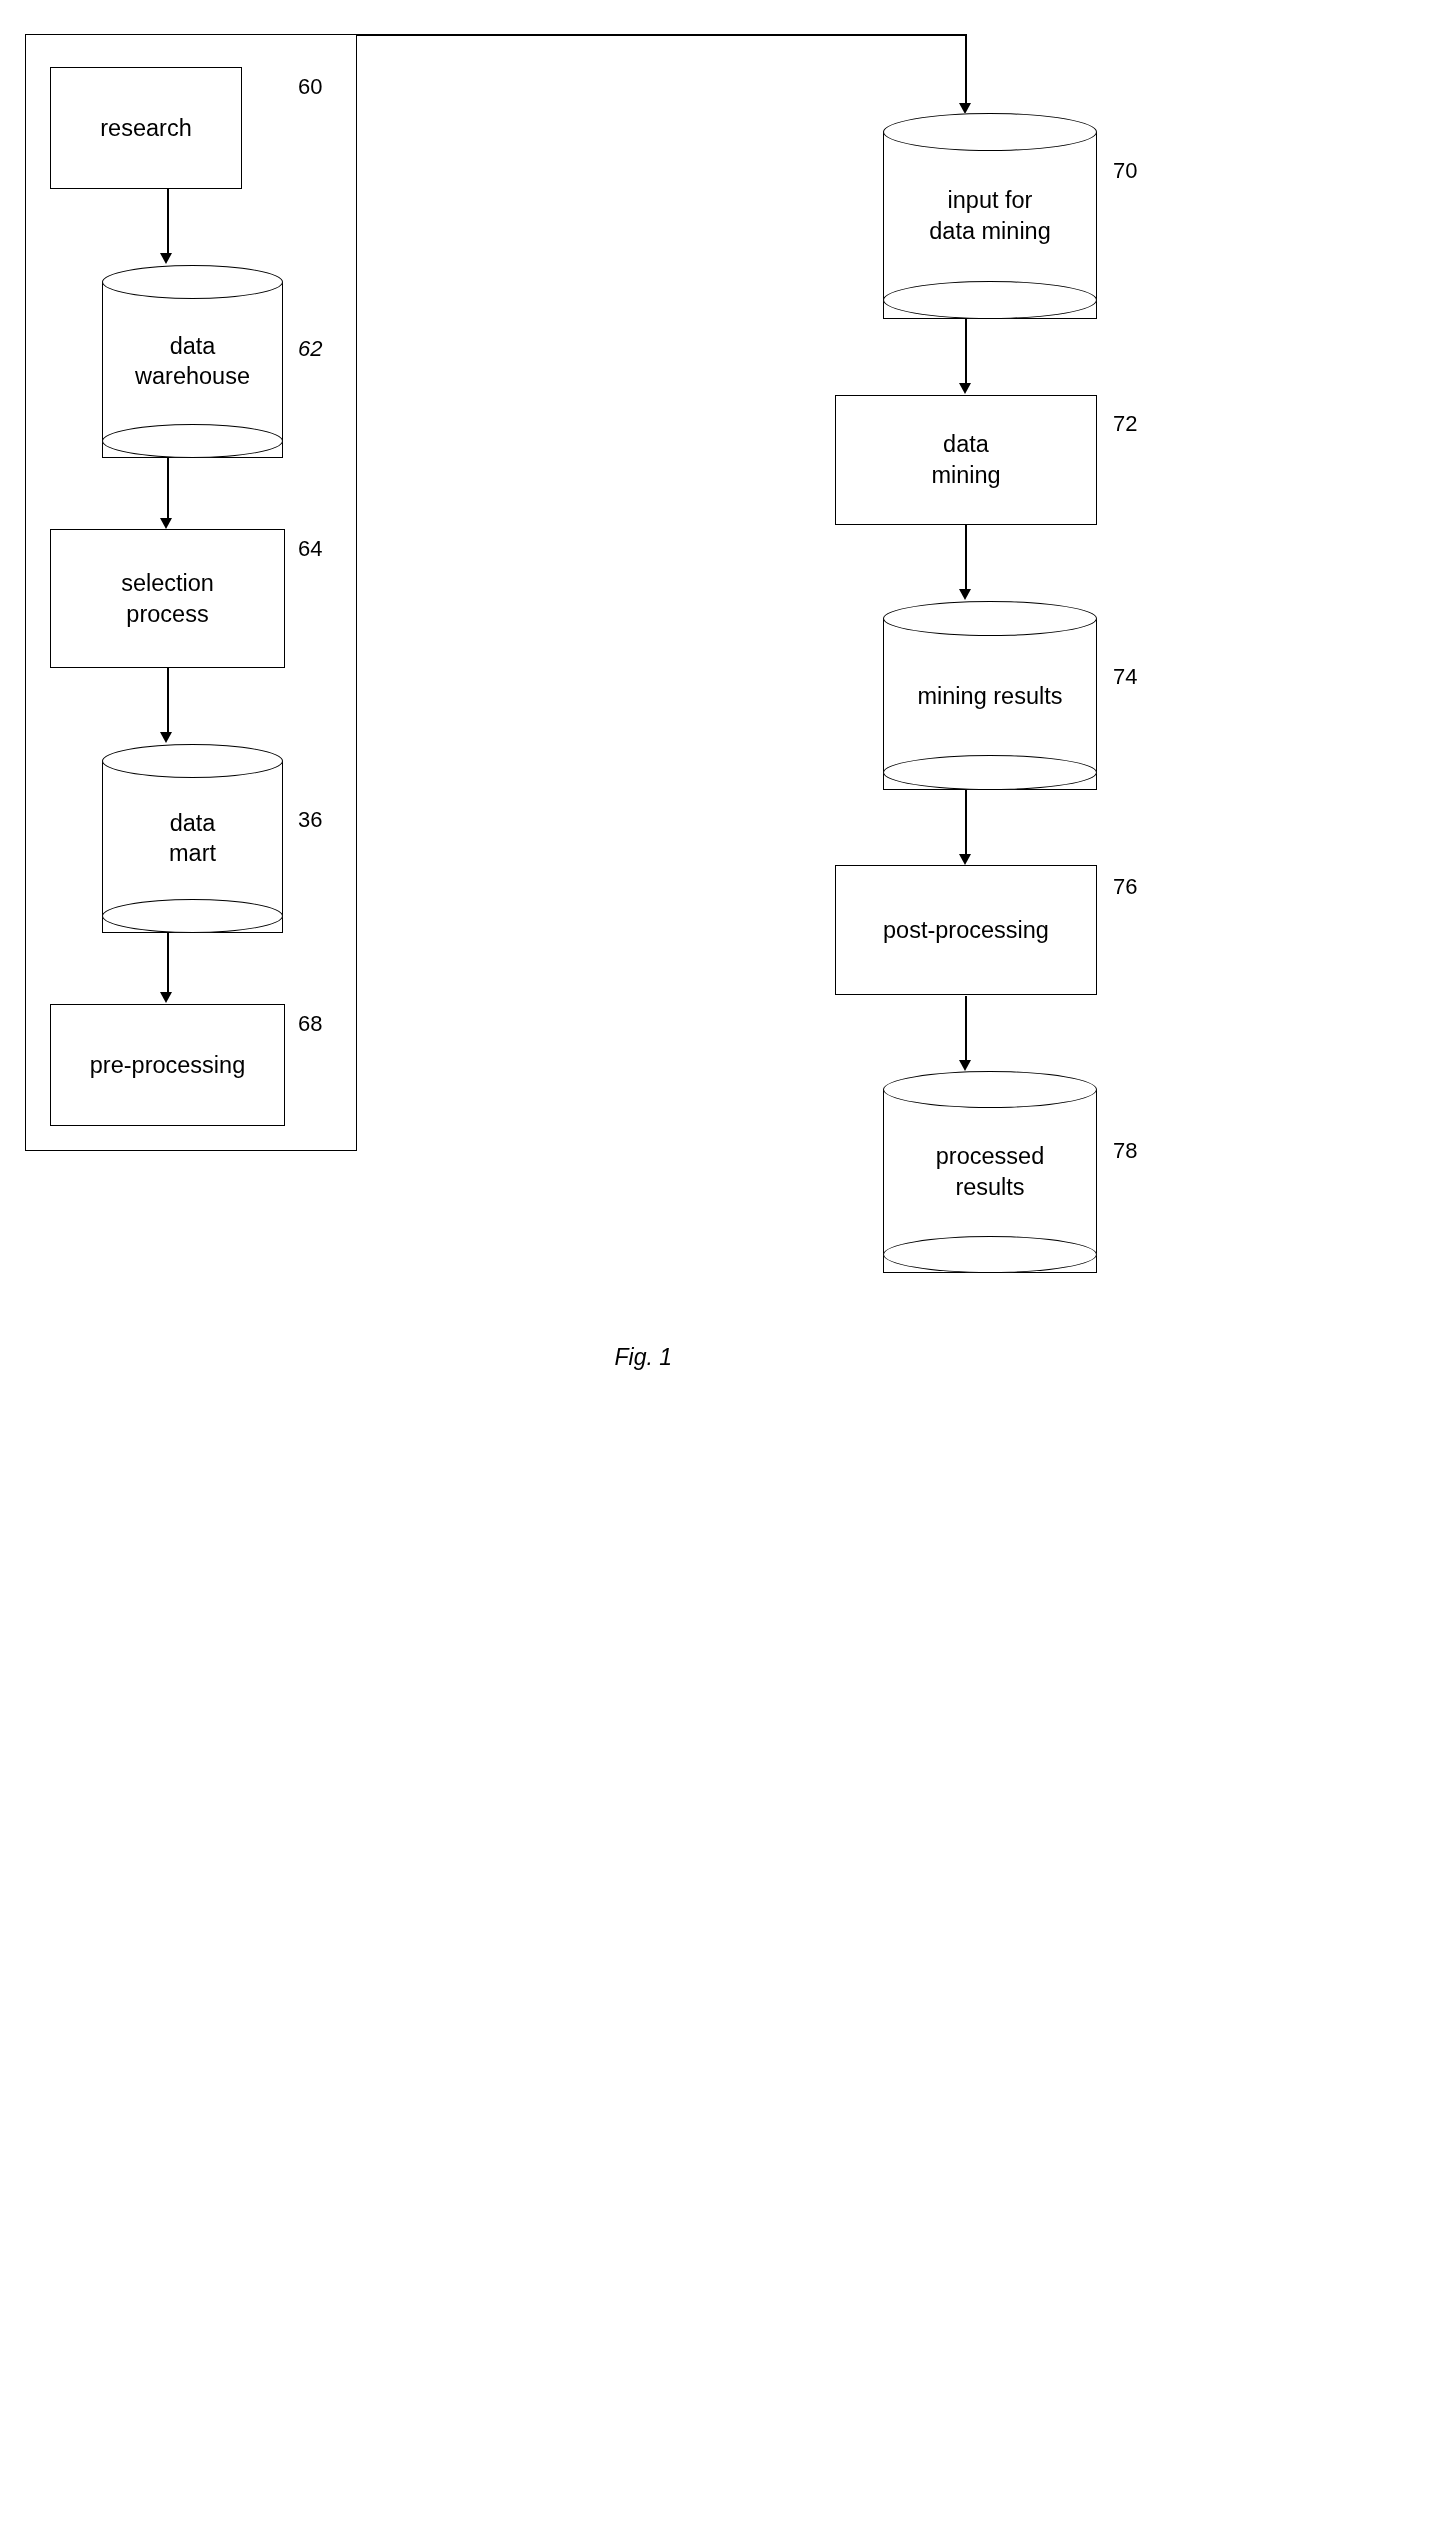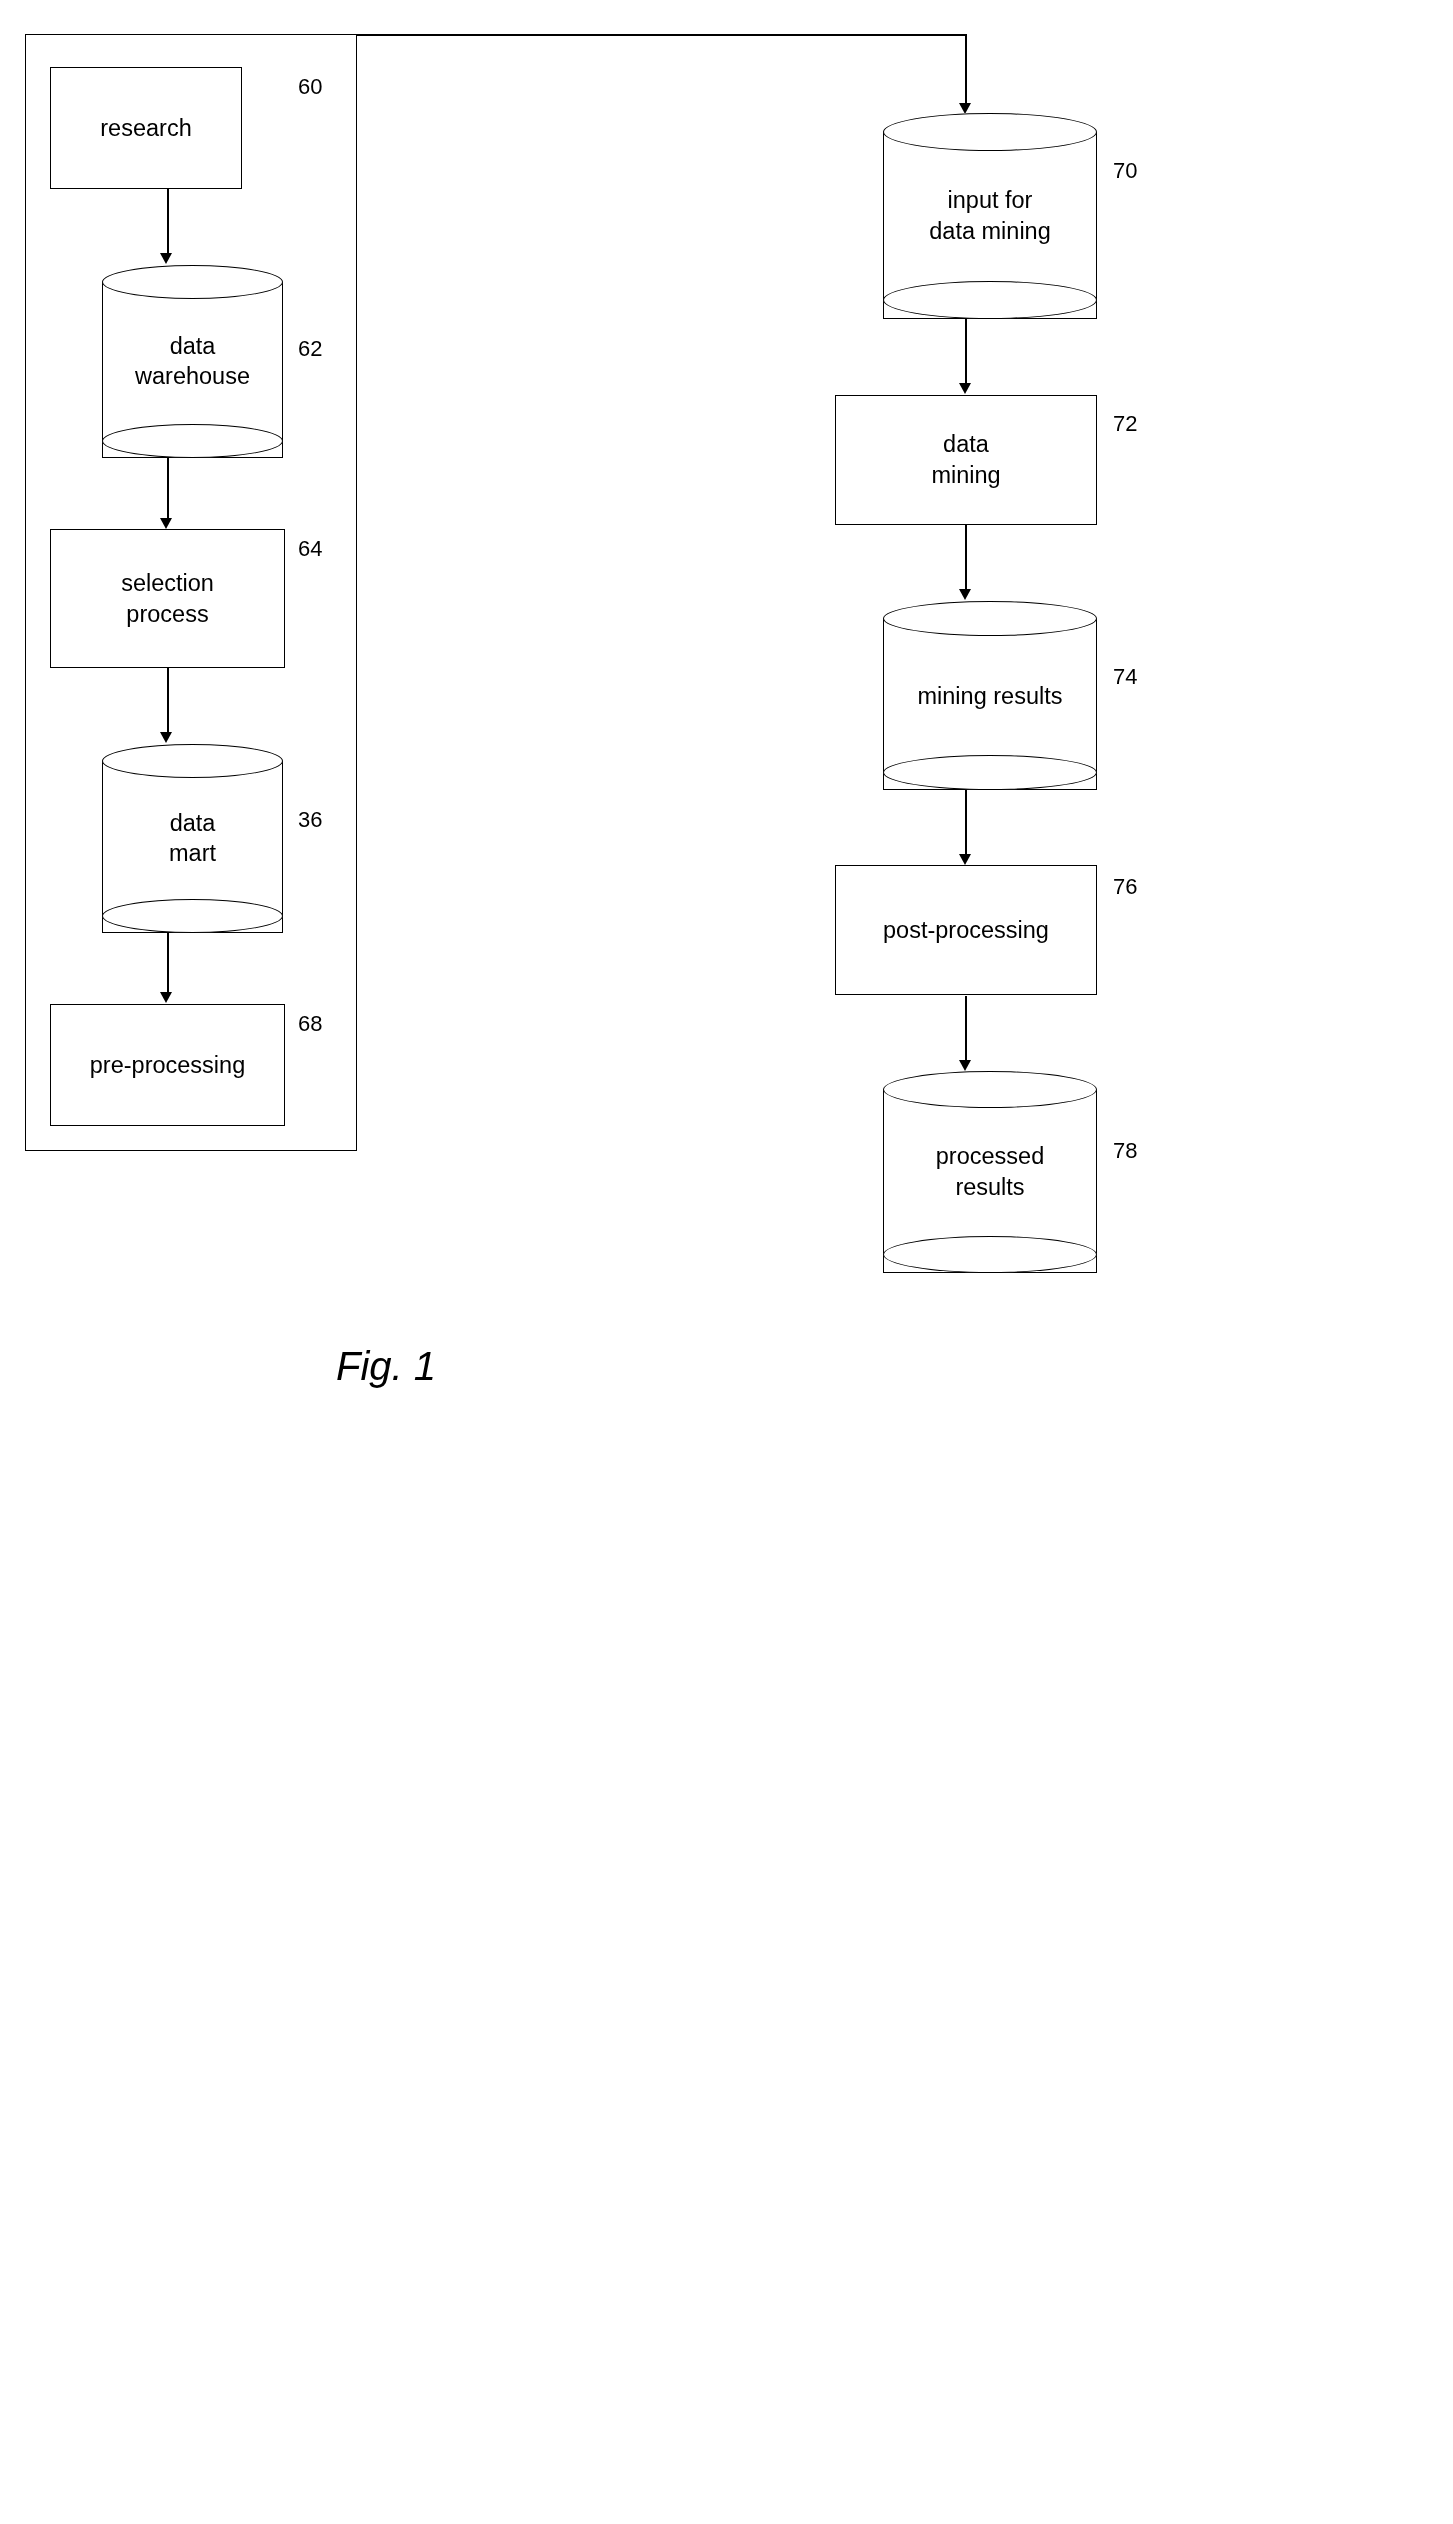--- a/index.html
+++ b/index.html
@@ -122,24 +122,24 @@
     
     .outer-rect {
       position: absolute;
       border: 1.7px solid #000;
       background: transparent;
     }
 
     
     .fig-caption {
       position: absolute;
-      font-size: 40px;
+      font-size: 23px;
       font-style: italic;
       color: #000;
-      text-align: left;
+      text-align: right;
     }
   </style>
 </head>
 <body>
 
 <div class="diagram-container">
 
   <div class="box" style="left:50px; top:67px; width:192px; height:122px;">
     <span>research</span>
   </div>
@@ -157,21 +157,21 @@
       <div class="cylinder-body" style="top:17px; bottom:0; position:absolute; left:0; right:0; border-top:none;"></div>
 
       <div class="cylinder-bottom-ellipse" style="bottom:0; height:34px; position:absolute; left:0; right:0; background:#fff;"></div>
 
       <div class="cylinder-label" style="top:50%; transform:translateY(-50%);">
         <span>data<br>warehouse</span>
       </div>
     </div>
   </div>
 
-  <span class="ref-label" style="left:298px; top:336px;">62</span>
+  <span class="ref-label" style="left:298px; top:336px;font-style:italic;">62</span>
 
   <div class="arrow arrow-v" style="left:167px; top:458px; height:63px;"></div>
   <div class="arrowhead-down" style="left:160px; top:518px;"></div>
 
   <div class="box" style="left:50px; top:529px; width:235px; height:139px;">
     <span>selection<br>process</span>
   </div>
 
   <span class="ref-label" style="left:298px; top:536px;">64</span>
 

